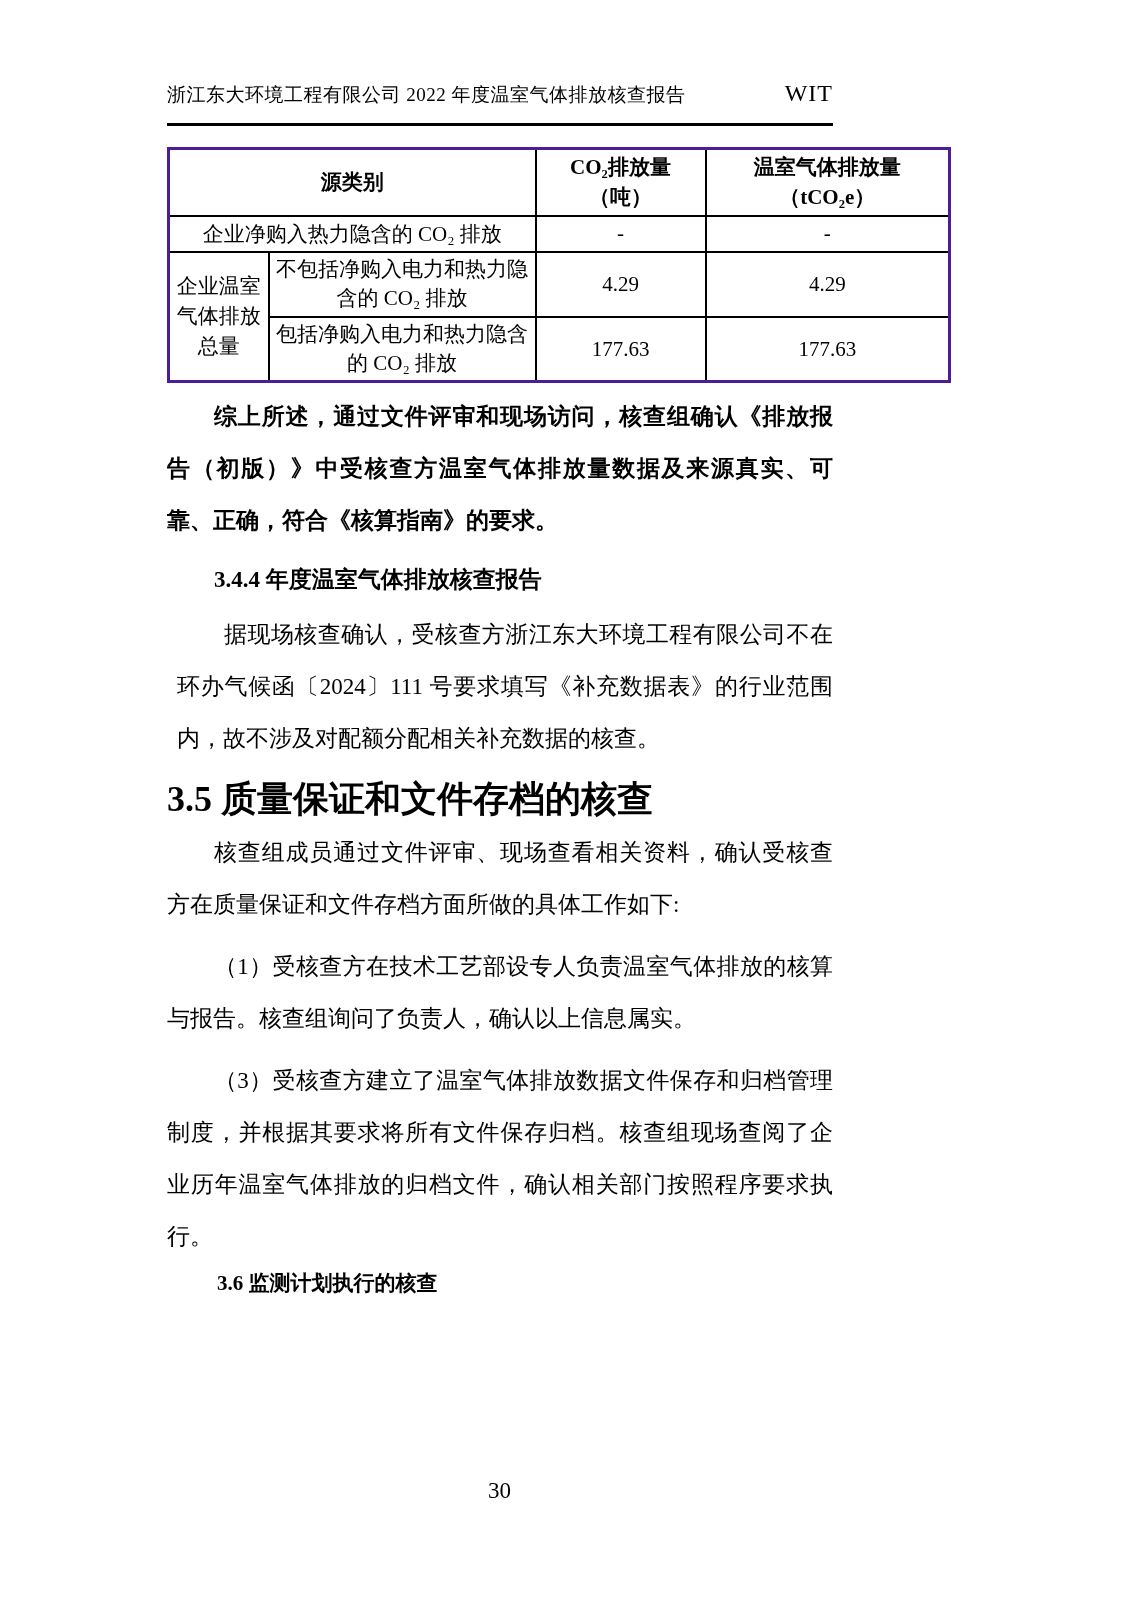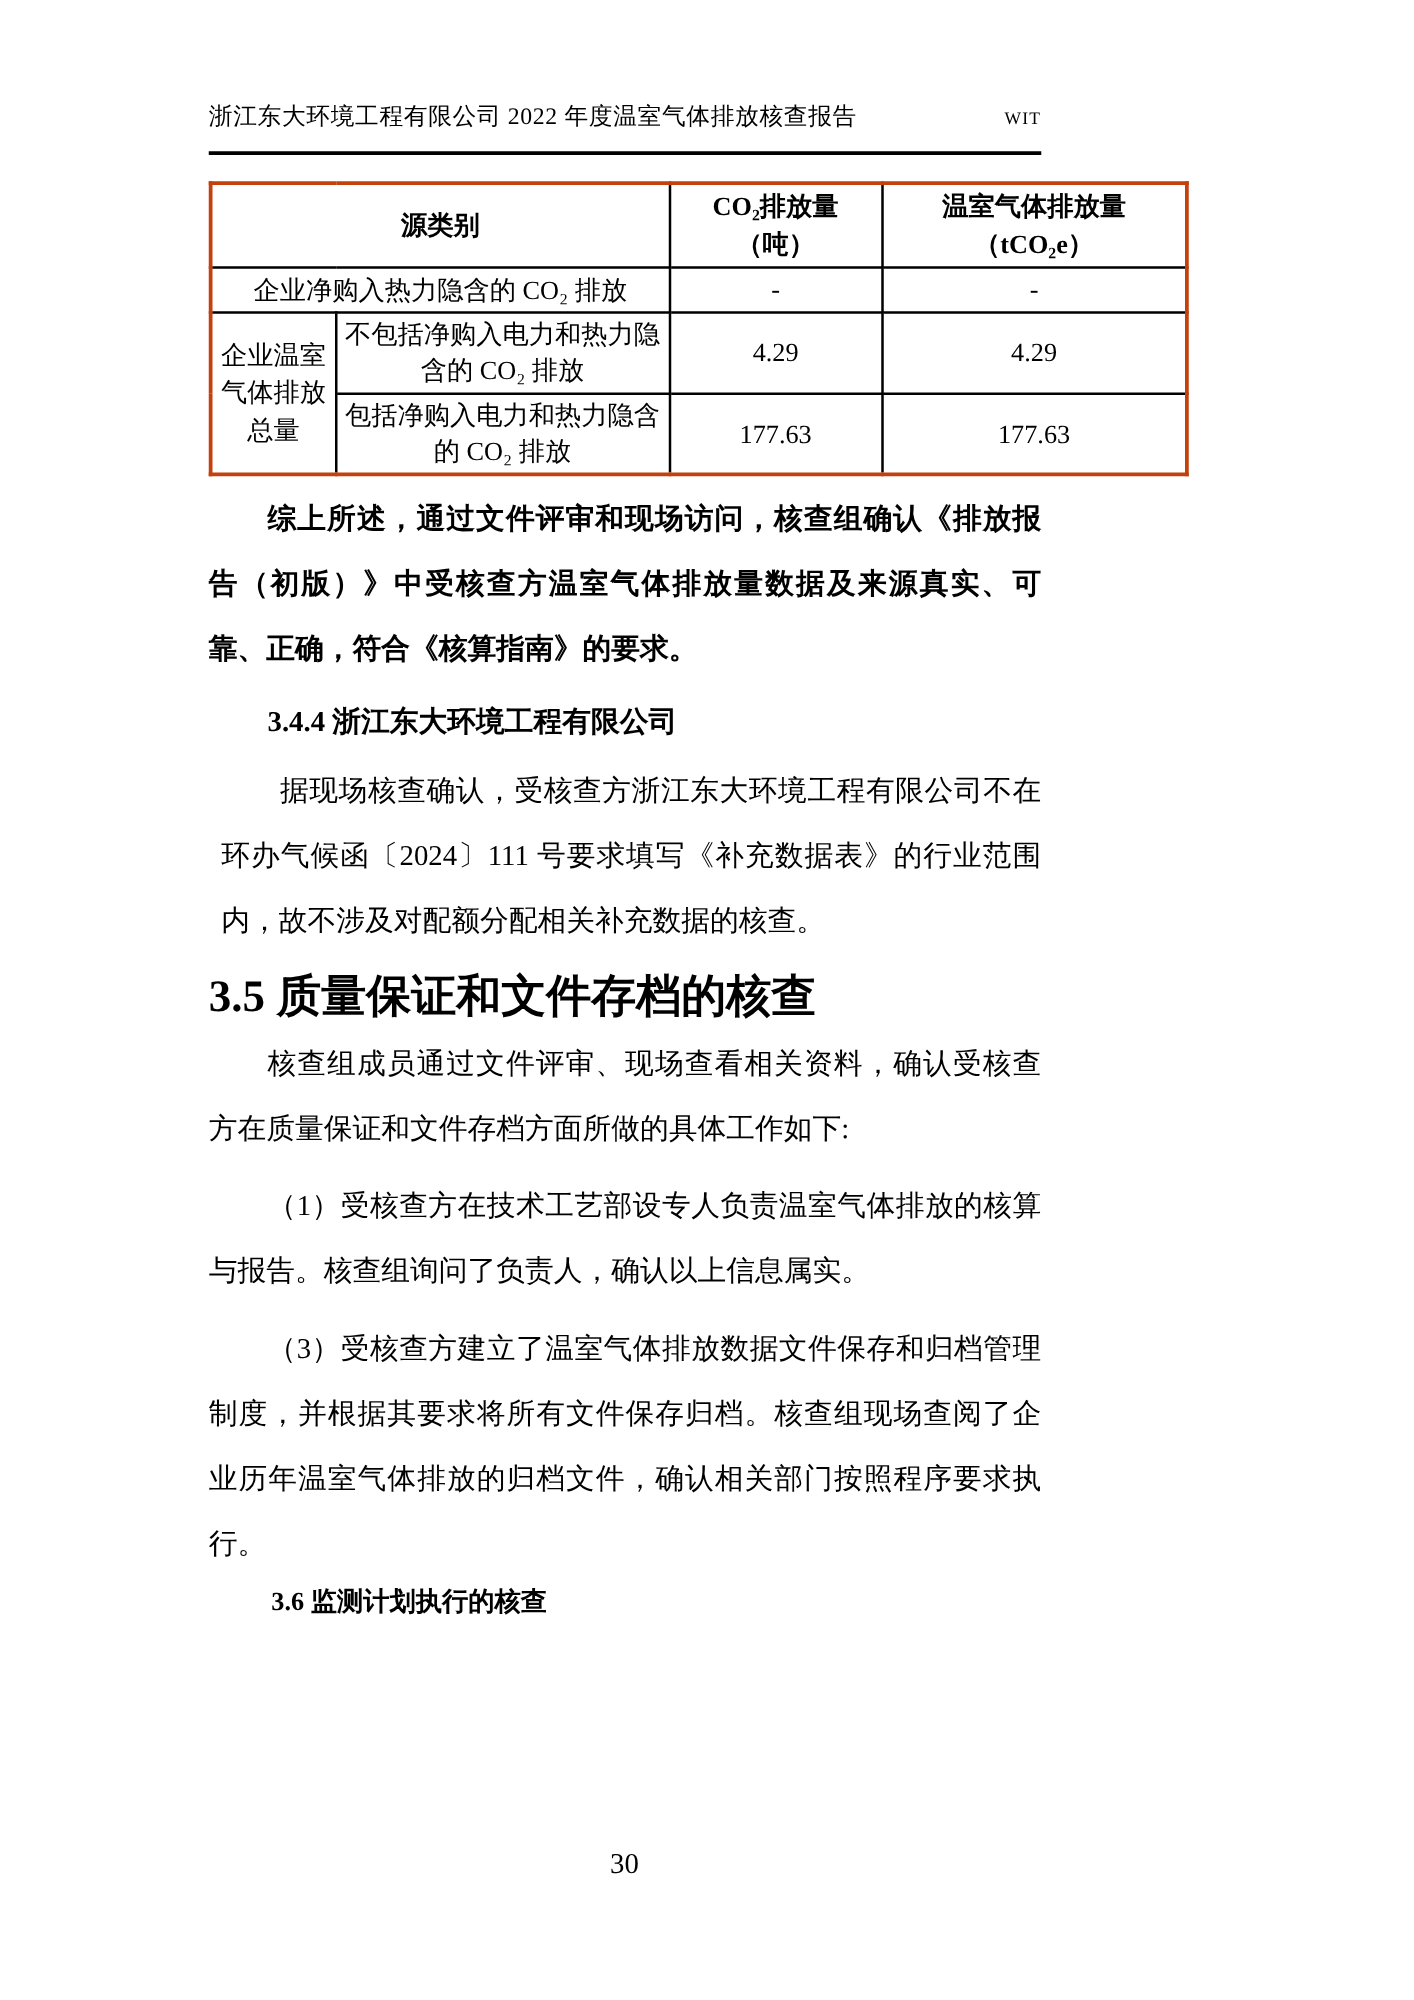--- a/index.html
+++ b/index.html
@@ -18,35 +18,35 @@
     font-family: Liberation Serif, serif;
   }
   
   .doc-header {
     display: flex;
     justify-content: space-between;
     align-items: baseline;
     font-size: 19px;
     letter-spacing: 0.5px;
   }
-  .doc-header .logo { font-size: 14px; letter-spacing: 1px; }
+  .doc-header .logo { font-size: 24px; letter-spacing: 1px; }
   .header-rule {
     height: 3px;
     background: #000;
     margin-top: 15px;
   }
   
   table.emissions {
     border-collapse: collapse;
     width: 781px;
     margin-top: 21px;
     font-size: 21px;
     table-layout: fixed;
   }
-  table.emissions { border: 3px solid #c2410c; }
+  table.emissions { border: 3px solid #4c1d95; }
   table.emissions th, table.emissions td {
     border: 2px solid #000;
     text-align: center;
     vertical-align: middle;
     padding: 2px 4px;
   }
   col.c1 { width: 100px; }
   col.c2 { width: 267px; }
   col.c3 { width: 170px; }
   col.c4 { width: 244px; }
@@ -145,21 +145,21 @@
       <tr class="row-3">
         <td class="sub-label">包括净购入电力和热力隐含的 CO₂ 排放</td>
         <td>177.63</td>
         <td>177.63</td>
       </tr>
     </tbody>
   </table>
 
   <p class="para para-bold p-summary">综上所述，通过文件评审和现场访问，核查组确认《排放报告（初版）》中受核查方温室气体排放量数据及来源真实、可靠、正确，符合《核算指南》的要求。</p>
 
-  <h3 class="h-344">3.4.4 浙江东大环境工程有限公司</h3>
+  <h3 class="h-344">3.4.4 年度温室气体排放核查报告</h3>
   <p class="para p-344">据现场核查确认，受核查方浙江东大环境工程有限公司不在环办气候函〔2024〕111 号要求填写《补充数据表》的行业范围内，故不涉及对配额分配相关补充数据的核查。</p>
 
   <h2 class="h-35">3.5 质量保证和文件存档的核查</h2>
   <p class="para p-35-intro">核查组成员通过文件评审、现场查看相关资料，确认受核查方在质量保证和文件存档方面所做的具体工作如下:</p>
   <p class="para p-item">（1）受核查方在技术工艺部设专人负责温室气体排放的核算与报告。核查组询问了负责人，确认以上信息属实。</p>
   <p class="para p-item">（3）受核查方建立了温室气体排放数据文件保存和归档管理制度，并根据其要求将所有文件保存归档。核查组现场查阅了企业历年温室气体排放的归档文件，确认相关部门按照程序要求执行。</p>
 
   <h2 class="h-36">3.6 监测计划执行的核查</h2>
 
   <div class="page-footer">30</div>

